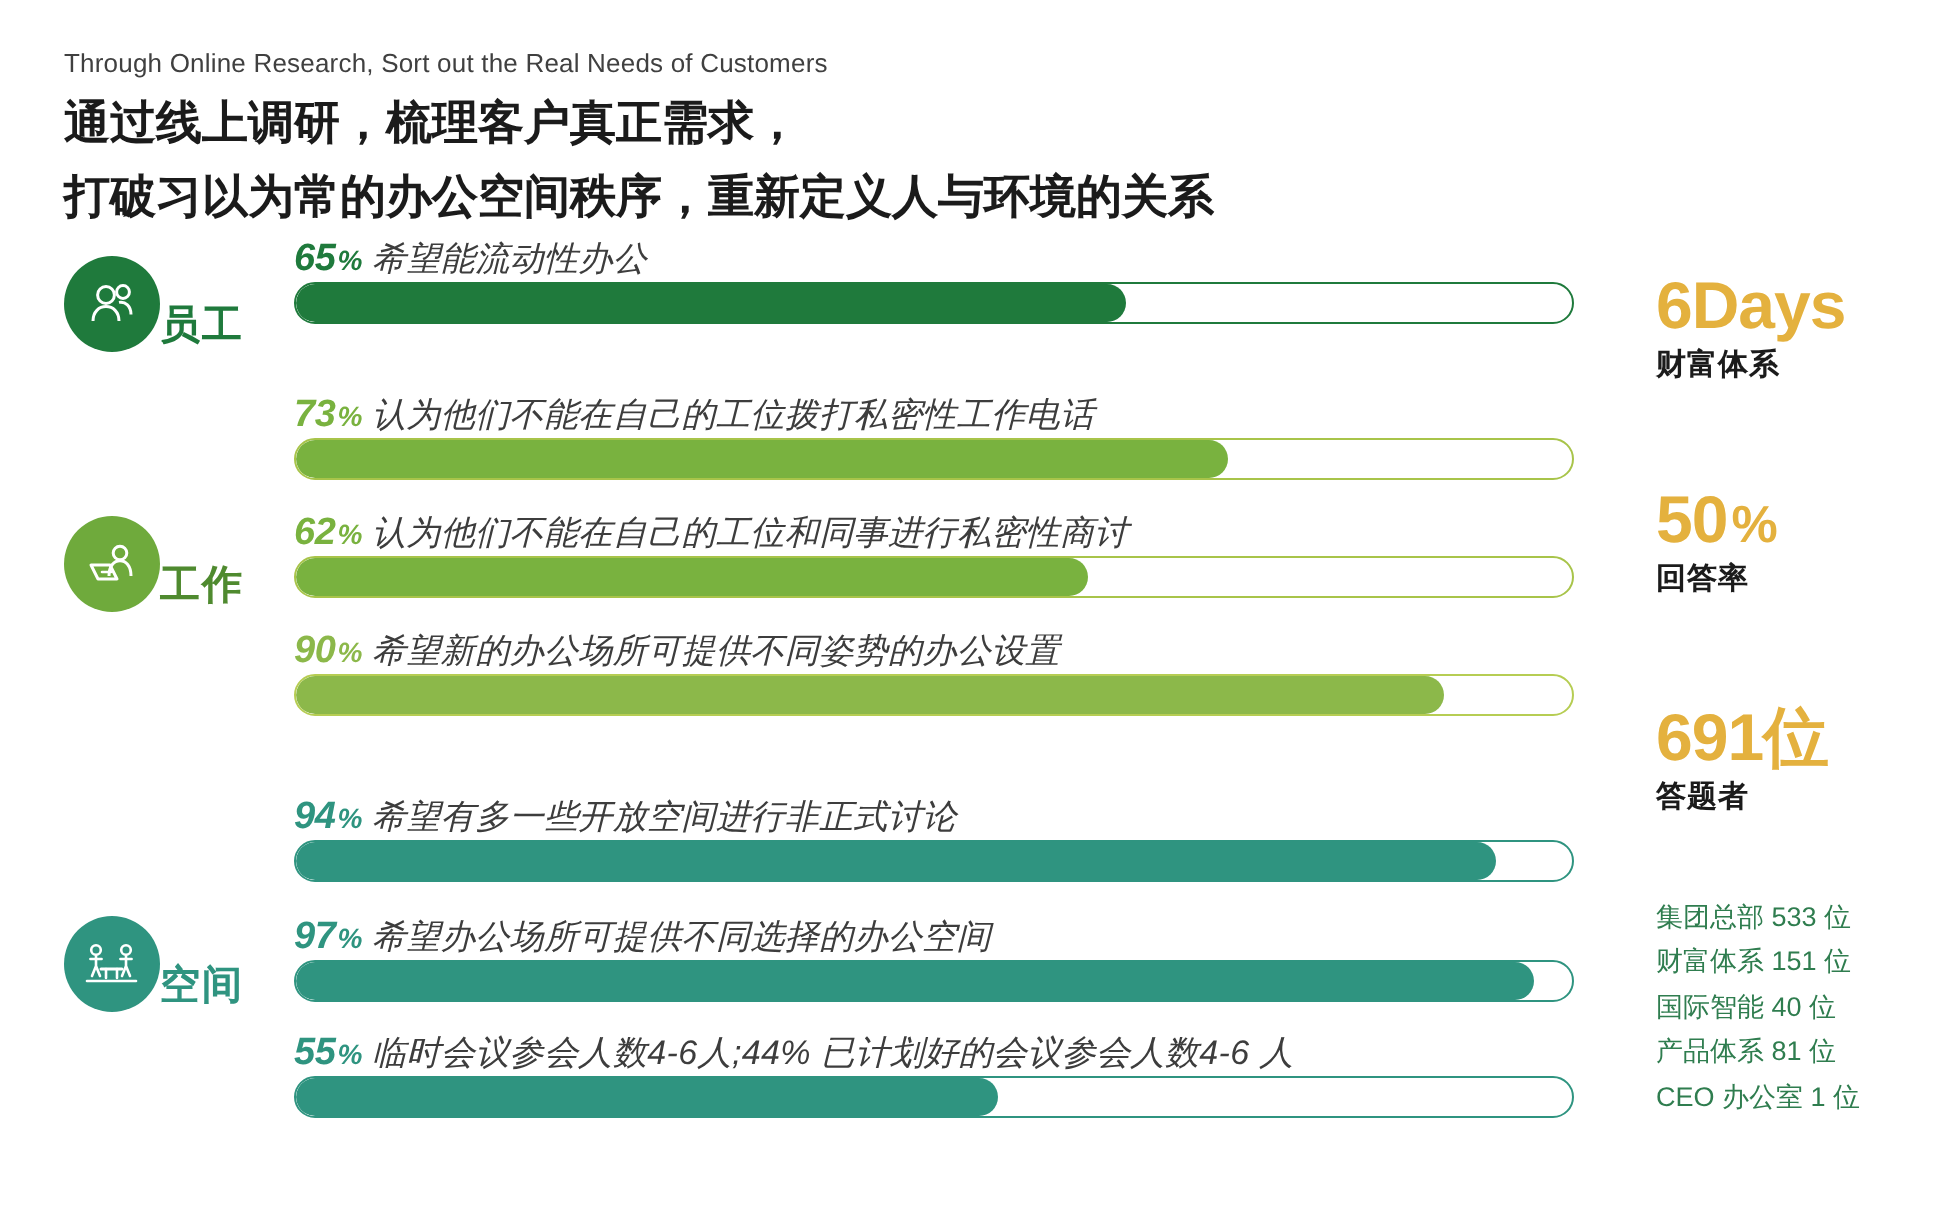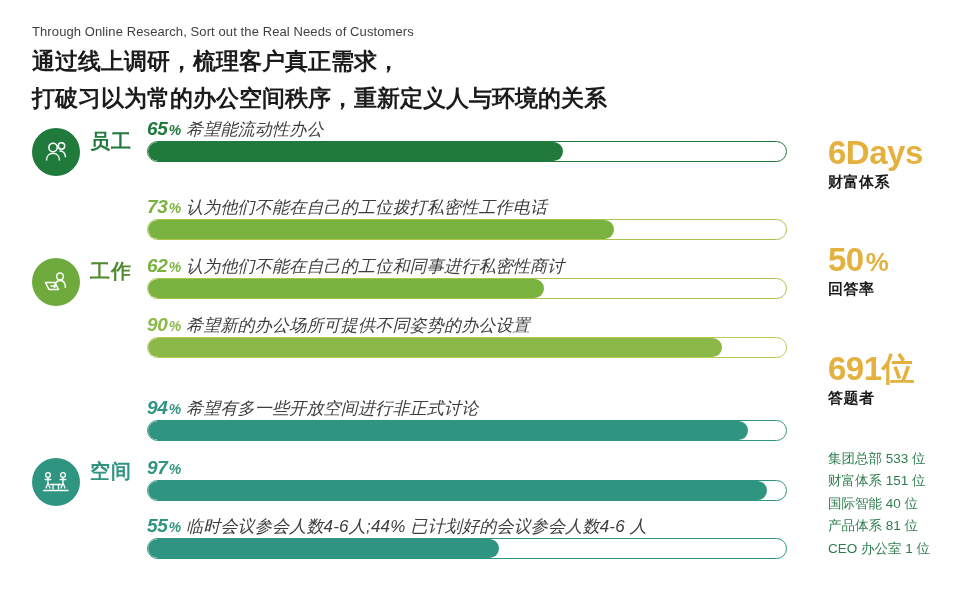--- a/index.html
+++ b/index.html
@@ -35,22 +35,21 @@
     font-weight: bold;
     line-height: 1.42;
     margin-top: 4px;
     white-space: nowrap;
   }
 
   
   .category {
     position: absolute;
     display: flex;
-    align-items: flex-start;
-    gap: 10px;
+    align-items: flex-end;
   }
   .cat-circle {
     width: 48px;
     height: 48px;
     border-radius: 50%;
     display: flex;
     align-items: center;
     justify-content: center;
     flex: none;
   }
@@ -239,20 +238,21 @@
     <span class="bar-text">希望有多一些开放空间进行非正式讨论</span>
   </div>
   <div class="bar-track" style="border: 1px solid rgb(47, 148, 128);">
     <div class="bar-fill" style="background: rgb(47, 148, 128); width: 94%;"></div>
   </div>
 </div>
 
 <div class="bar-row" id="bar-5" style="top:457px;">
   <div class="bar-caption">
     <span class="bar-pct" style="color: rgb(47, 148, 128);"><span>97</span><span class="sym">%</span></span>
+    <span class="bar-text">希望办公场所可提供不同选择的办公空间</span>
   </div>
   <div class="bar-track" style="border: 1px solid rgb(47, 148, 128);">
     <div class="bar-fill" style="background: rgb(47, 148, 128); width: 97%;"></div>
   </div>
 </div>
 
 <div class="bar-row" id="bar-6" style="top:515px;">
   <div class="bar-caption">
     <span class="bar-pct" style="color: rgb(47, 148, 128);"><span>55</span><span class="sym">%</span></span>
     <span class="bar-text">临时会议参会人数4-6人;44% 已计划好的会议参会人数4-6 人</span>

